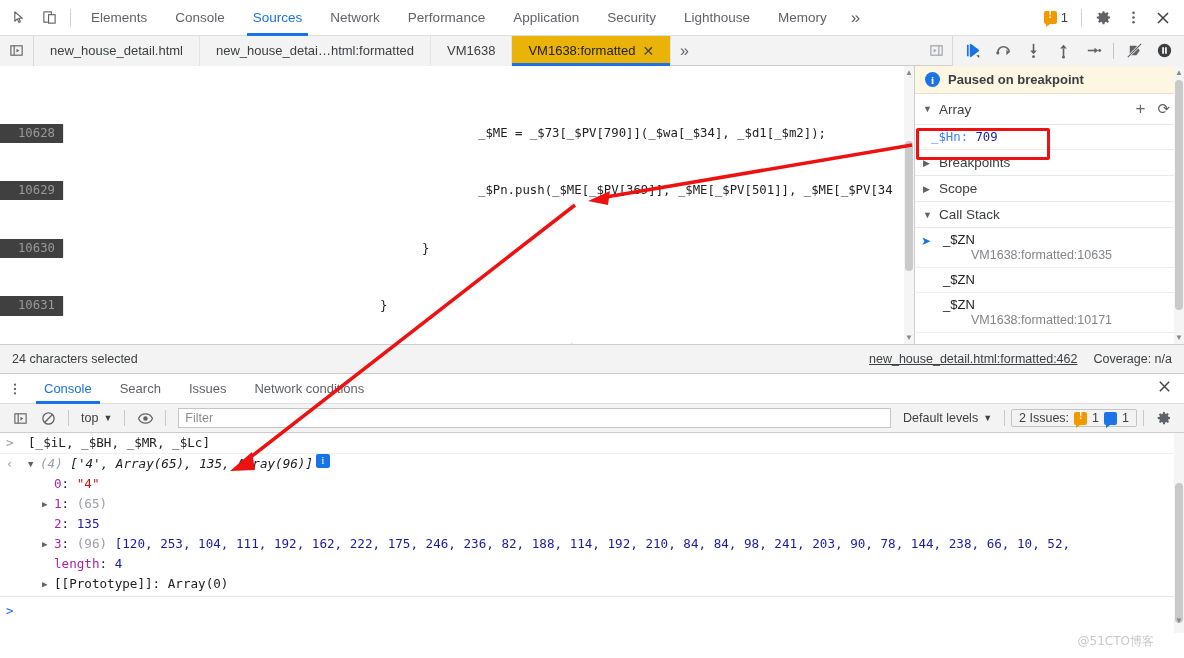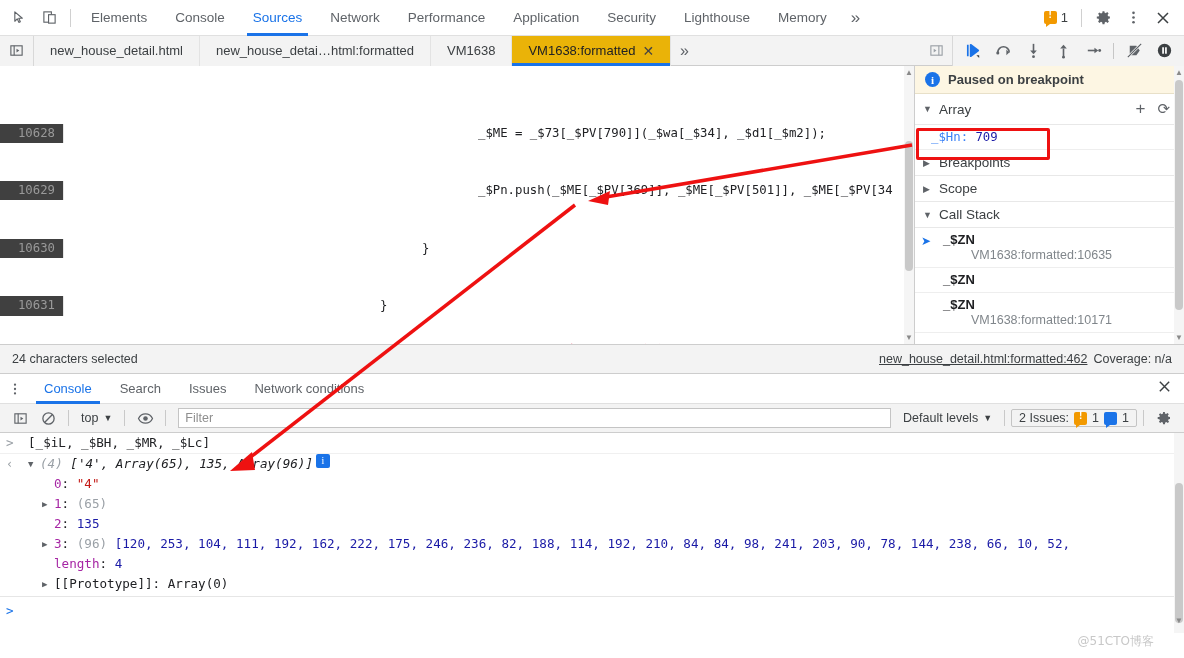--- a/index.html
+++ b/index.html
@@ -200,41 +200,41 @@
     background:#fff;
   }
   .watch-name { color:#3b82f6; }
   .watch-val  { color:#1a1aa6; }
   .callstack-item {
     padding: 4px 8px 5px 8px;
     border-bottom:1px solid #eeeeee;
     font-size:13px; color:#202124; cursor:pointer;
     position:relative;
   }
-  .cs-name { padding-left:20px; display:block;font-weight:bold; }
+  .cs-name { padding-left:20px; display:block; }
   .cs-loc  { padding-left:48px; display:block; color:#80868b; font-size:12.5px; margin-top:1px;}
   .cs-arrow { position:absolute; left:6px; top:6px; color:#1a73e8; font-size:12px; }
   .sidebar-scrollbar {
     position:absolute; top:0; right:0; width:10px; height:100%;
     background:#f5f5f5;
   }
   .sidebar-scrollbar .thumb { position:absolute; left:1px; width:8px; background:#c9c9c9; border-radius:4px;}
 
   
   .editor-status {
     display:flex; align-items:center;
     height: 30px;
     background:#f3f3f3;
     border-top:1px solid #cdcdcd;
     border-bottom:1px solid #cdcdcd;
     padding: 0 12px;
     font-size:12.5px; color:#3c4043;
     position:relative;
   }
-  .status-right { margin-left:auto; display:flex; align-items:center; gap:6px; }
+  .status-right { margin-left:auto; display:flex; align-items:center; gap:16px; }
   .status-link { text-decoration: underline; color:#3c4043; cursor:pointer; }
 
   
   .drawer-tabbar {
     display:flex; align-items:center;
     height:30px; background:#ffffff; border-bottom:1px solid #e0e0e0;
   }
   .drawer-menu-btn { width:30px;height:30px;display:flex;align-items:center;justify-content:center;cursor:pointer;}
   .drawer-tab {
     display:flex;align-items:center; padding: 0 14px; height:30px;

